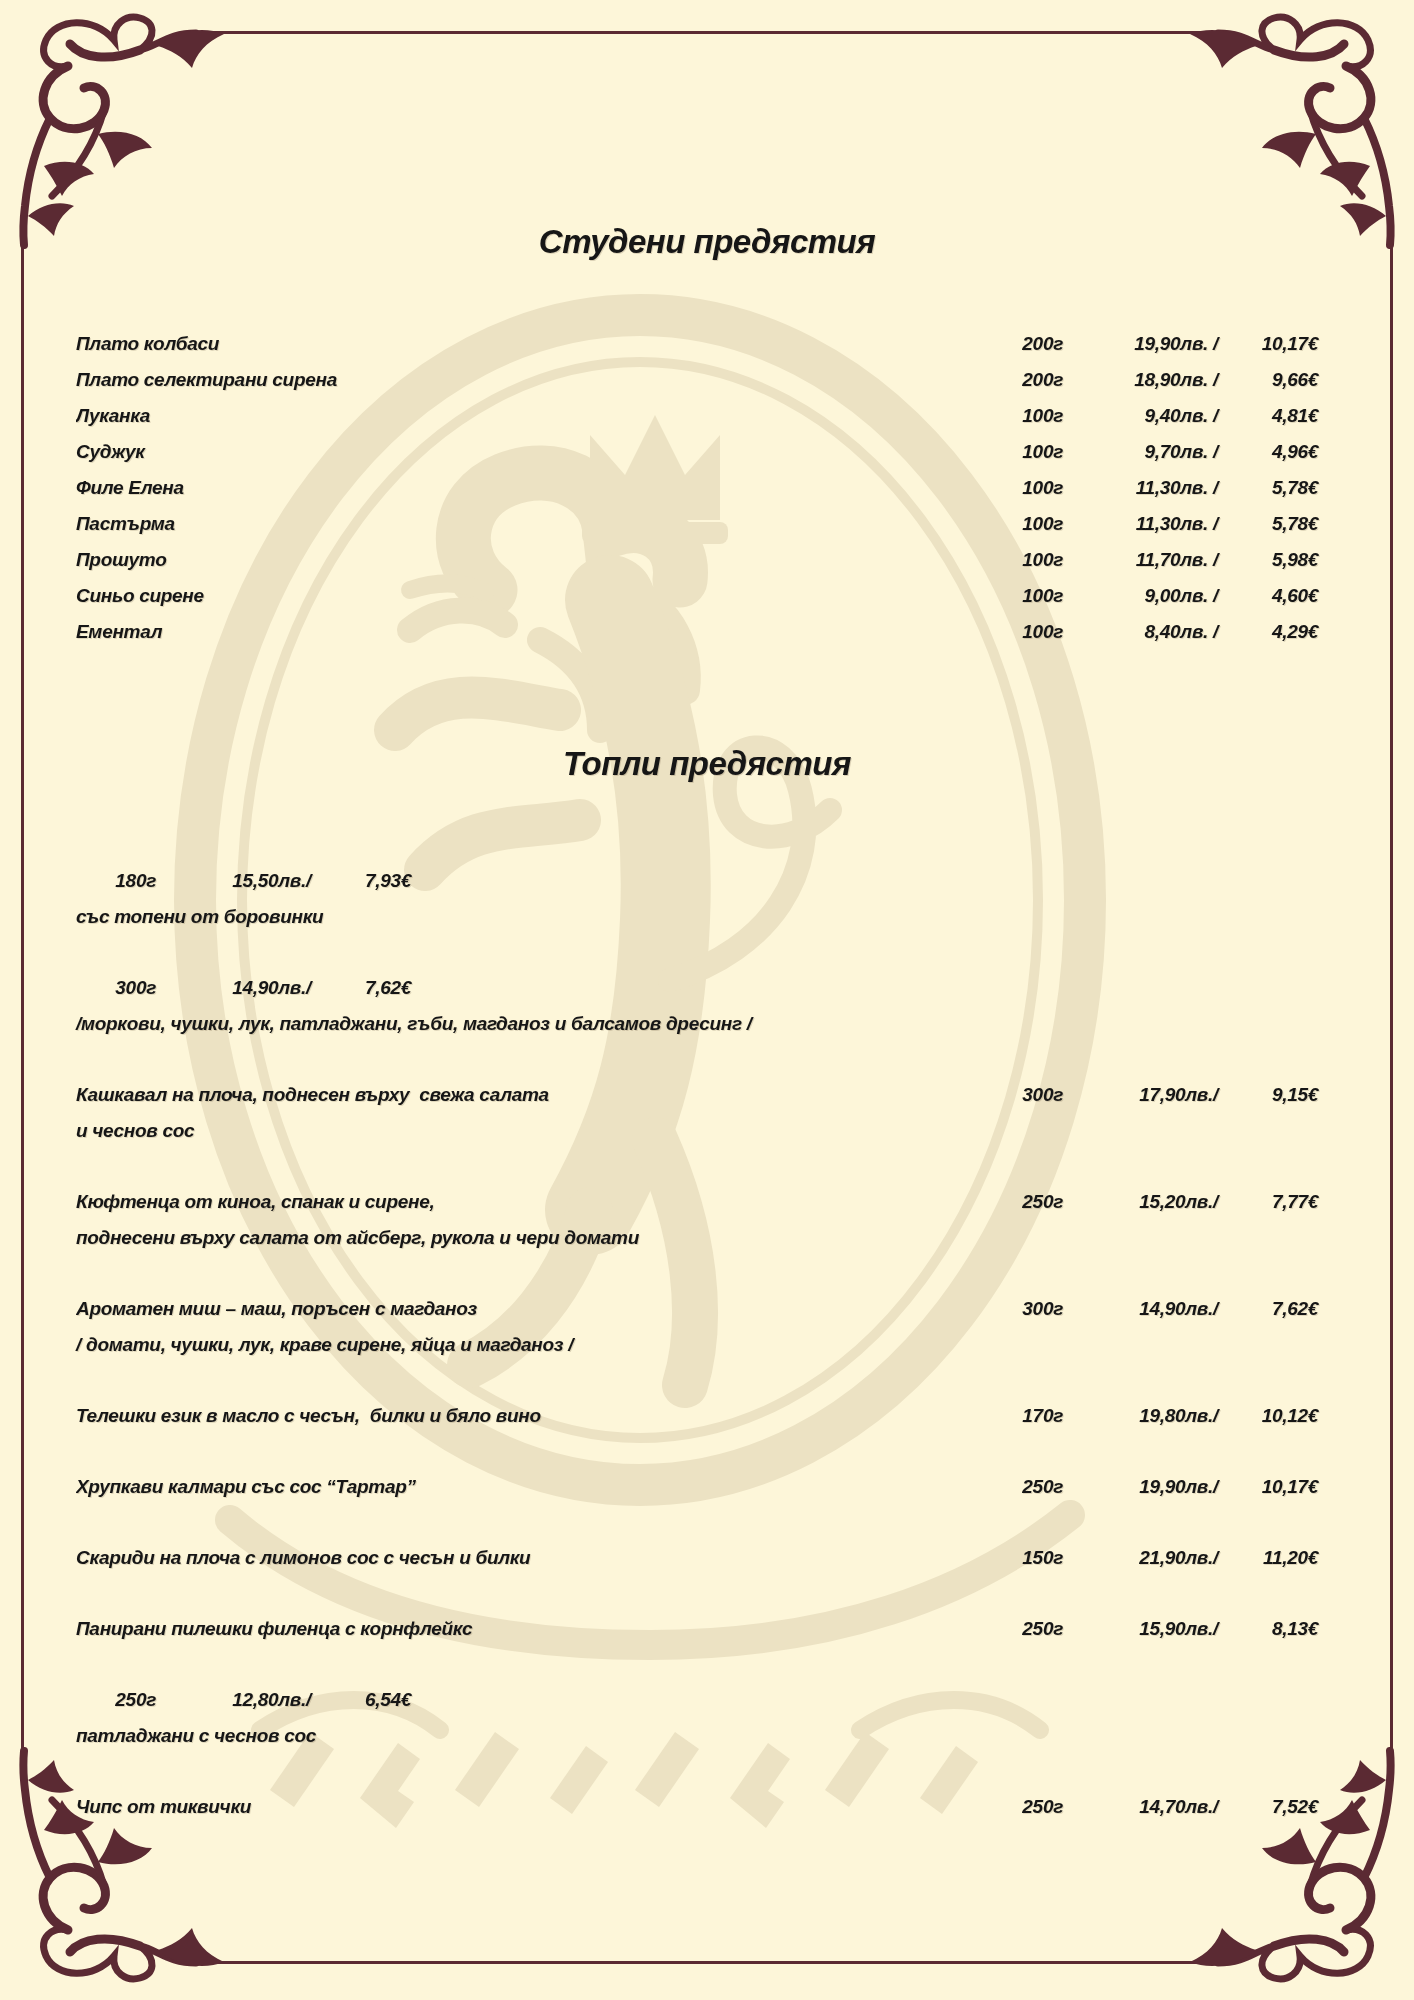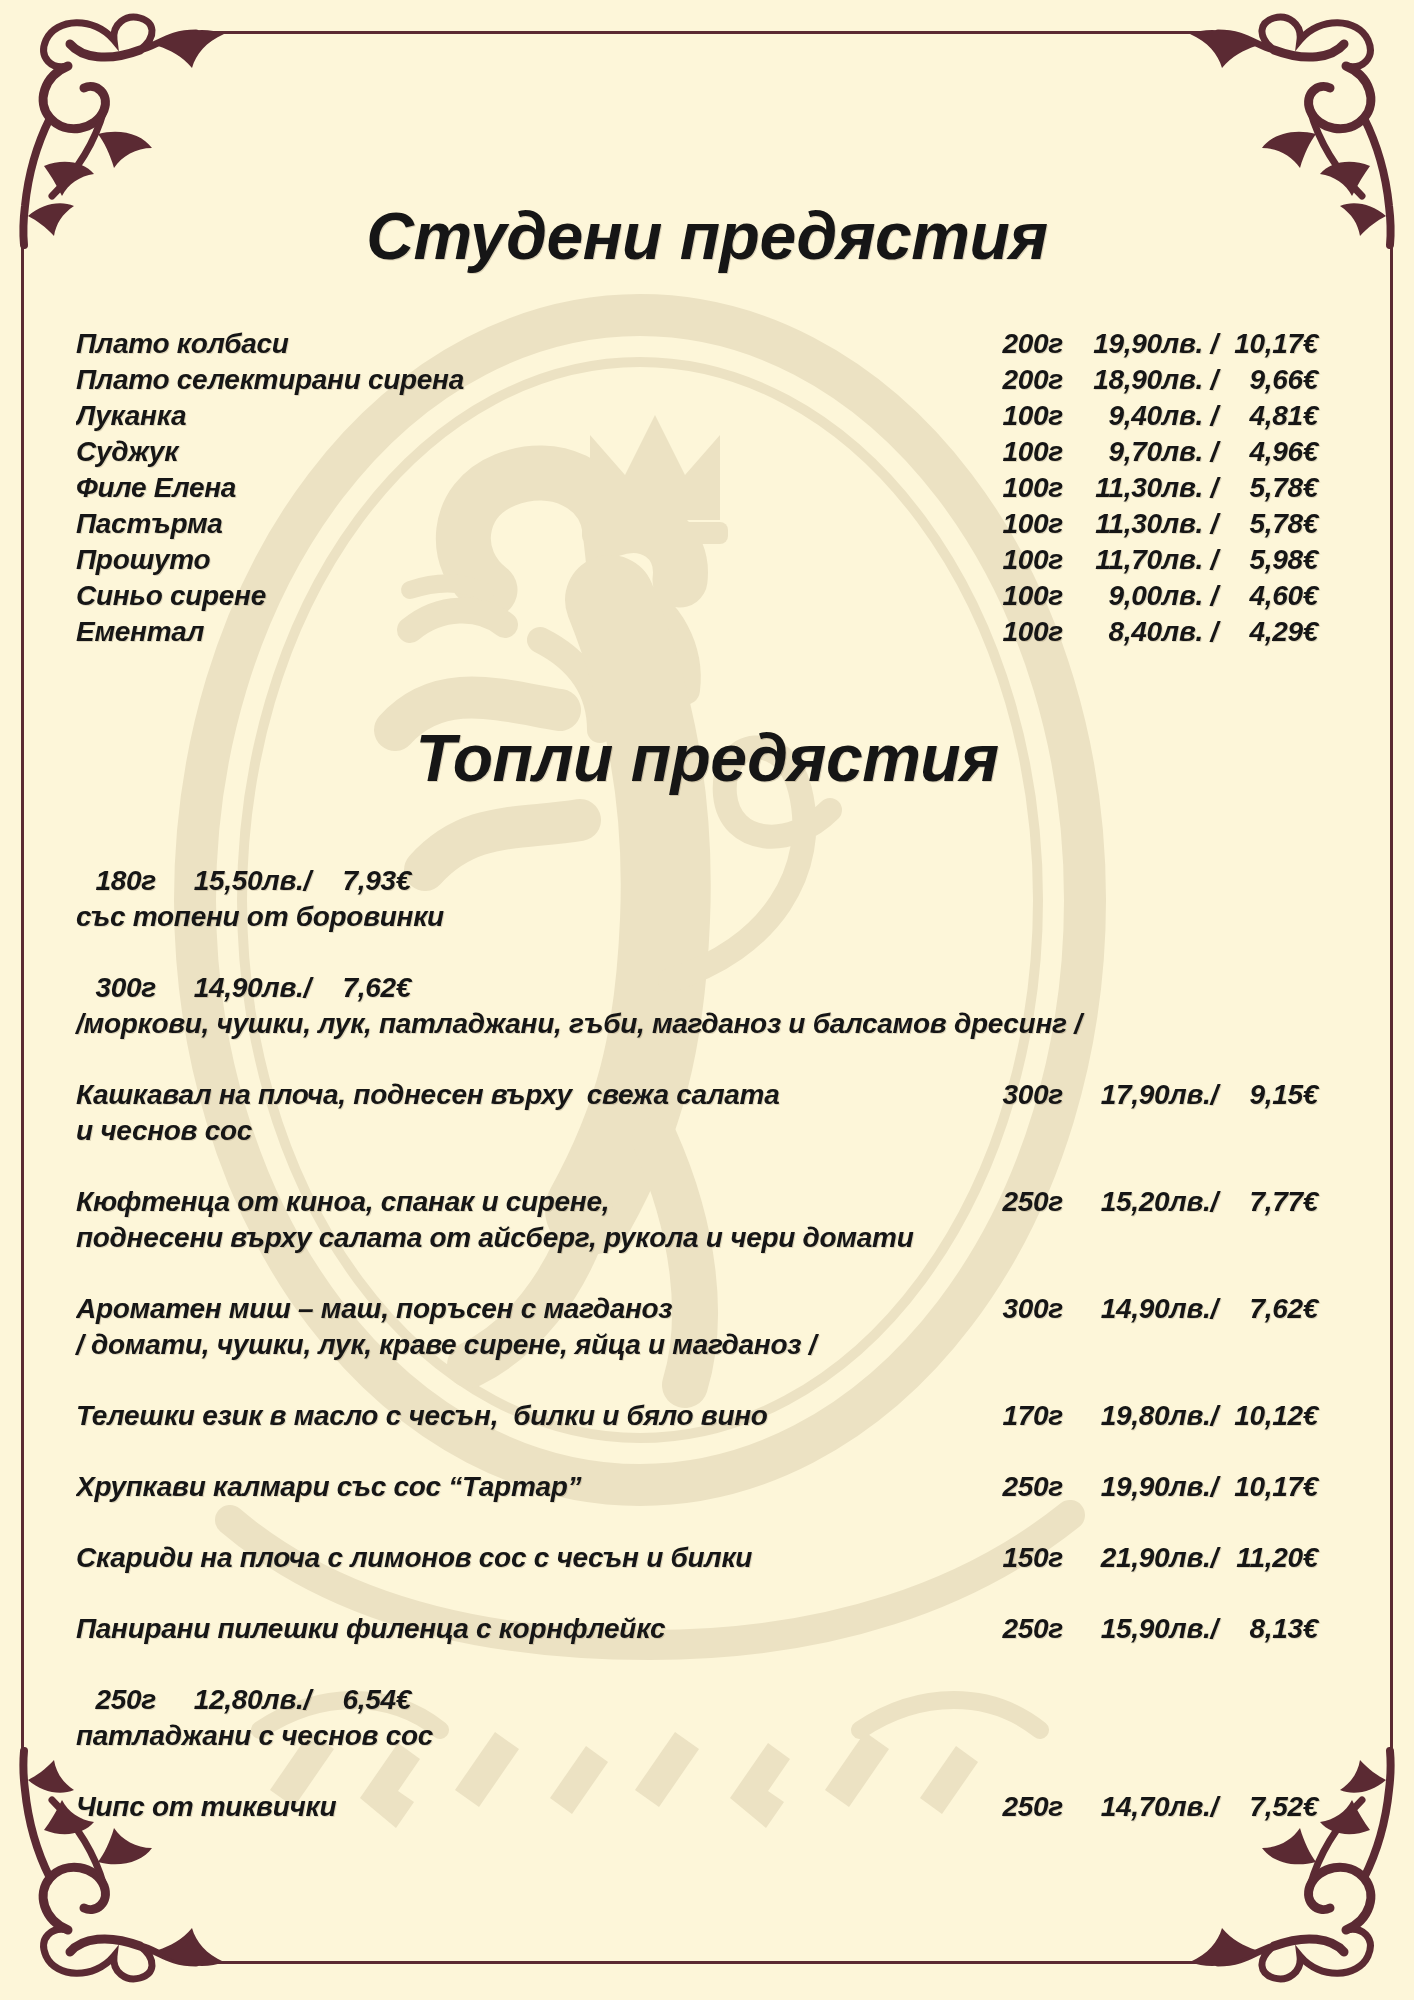--- a/index.html
+++ b/index.html
@@ -26,33 +26,33 @@
   
   .corner{position:absolute;width:250px;height:250px;}
   .corner.tl{left:8px;top:6px;}
   .corner.tr{right:8px;top:6px;transform:scaleX(-1);}
   .corner.bl{left:8px;bottom:10px;transform:scaleY(-1);}
   .corner.br{right:8px;bottom:10px;transform:scale(-1,-1);}
   
   .watermark{position:absolute;left:110px;top:260px;width:1080px;height:1600px;}
   
   .section-title{
-    position:absolute;left:0;right:0;margin:8px;
+    position:absolute;left:0;right:0;margin:14px;
     text-align:center;
-    font-size:66px;line-height:56px;
+    font-size:33px;line-height:56px;
     font-style:italic;font-weight:700;letter-spacing:-0.5px;
     text-shadow:1px 1px 0 rgba(70,50,25,0.18);
   }
   #title-cold{top:200px;}
   #title-hot{top:722px;}
   .list{position:absolute;left:76px;right:96px;}
   #list-cold{top:326px;}
   #list-hot{top:863px;}
   .row{
-    font-size:28px;line-height:36px;
+    font-size:19px;line-height:36px;
     font-weight:700;font-style:italic;letter-spacing:-0.3px;
     text-shadow:1px 1px 0 rgba(70,50,25,0.16);
   }
   #list-hot .row{margin-bottom:35px;}
   .line{display:flex;align-items:baseline;}
   .nm{flex:1 1 auto;white-space:pre;overflow:hidden;}
   .wt{flex:0 0 80px;text-align:right;white-space:pre;}
   .lv{flex:0 0 155px;text-align:right;white-space:pre;}
   .eur{flex:0 0 100px;text-align:right;white-space:pre;font-style:italic;}
   .desc{white-space:pre-wrap;}

